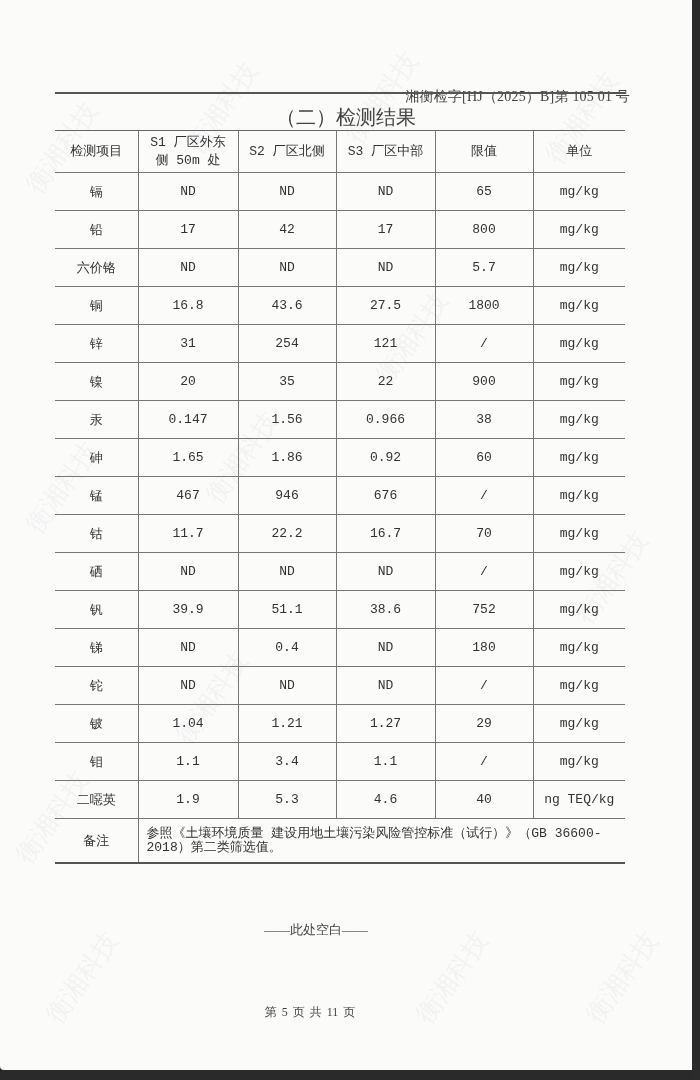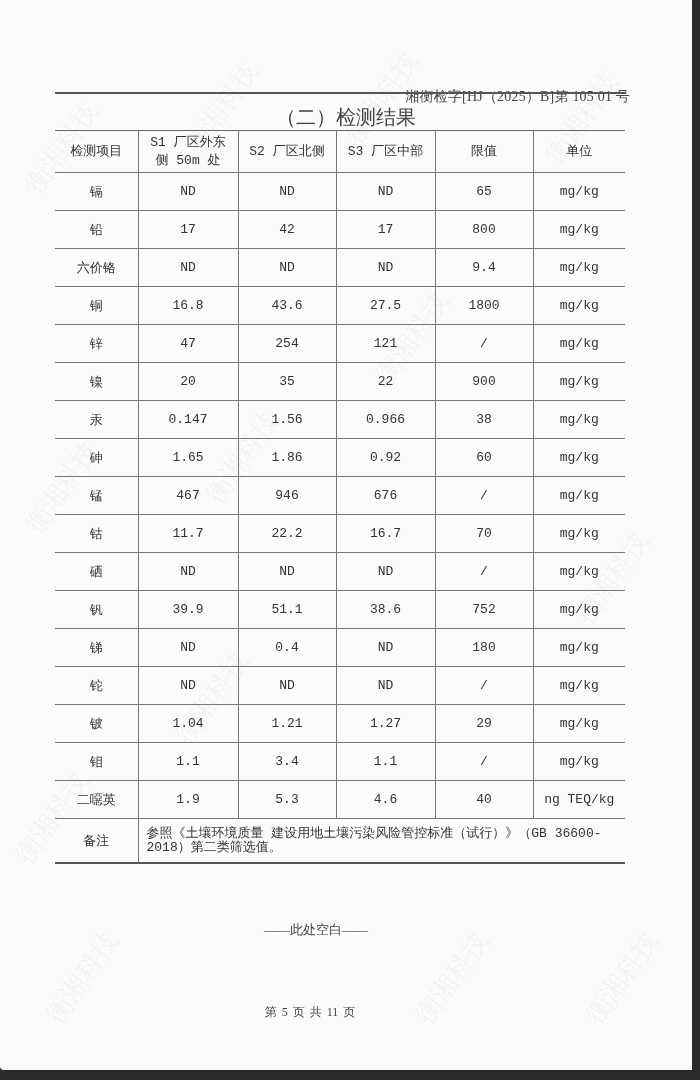--- a/index.html
+++ b/index.html
@@ -116,34 +116,34 @@
           <td>42</td>
           <td>17</td>
           <td>800</td>
           <td>mg/kg</td>
         </tr>
         <tr class="data">
           <td>六价铬</td>
           <td>ND</td>
           <td>ND</td>
           <td>ND</td>
-          <td>9.4</td>
+          <td>5.7</td>
           <td>mg/kg</td>
         </tr>
         <tr class="data">
           <td>铜</td>
           <td>16.8</td>
           <td>43.6</td>
           <td>27.5</td>
           <td>1800</td>
           <td>mg/kg</td>
         </tr>
         <tr class="data">
           <td>锌</td>
-          <td>47</td>
+          <td>31</td>
           <td>254</td>
           <td>121</td>
           <td>/</td>
           <td>mg/kg</td>
         </tr>
         <tr class="data">
           <td>镍</td>
           <td>20</td>
           <td>35</td>
           <td>22</td>

